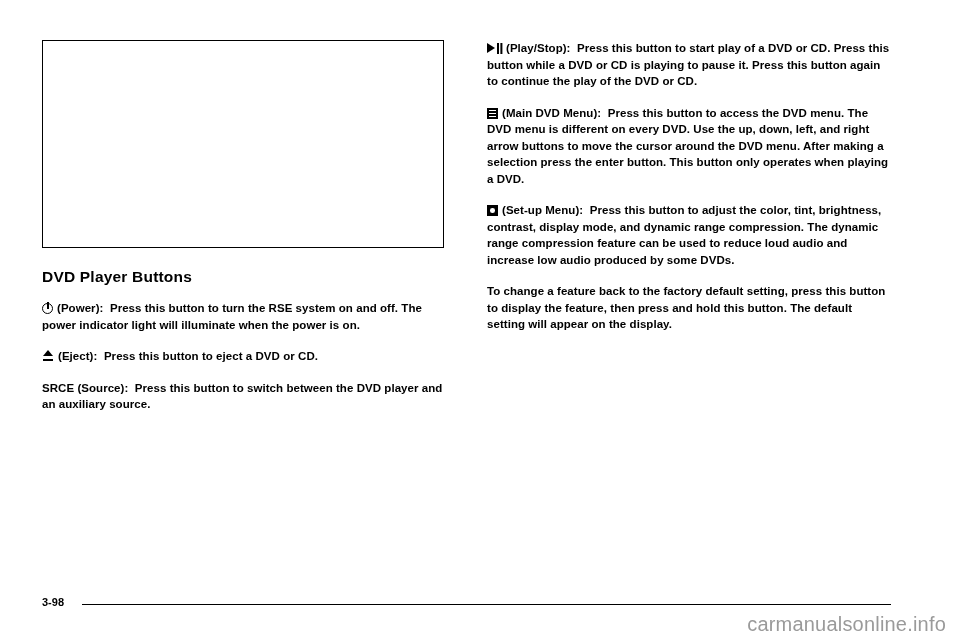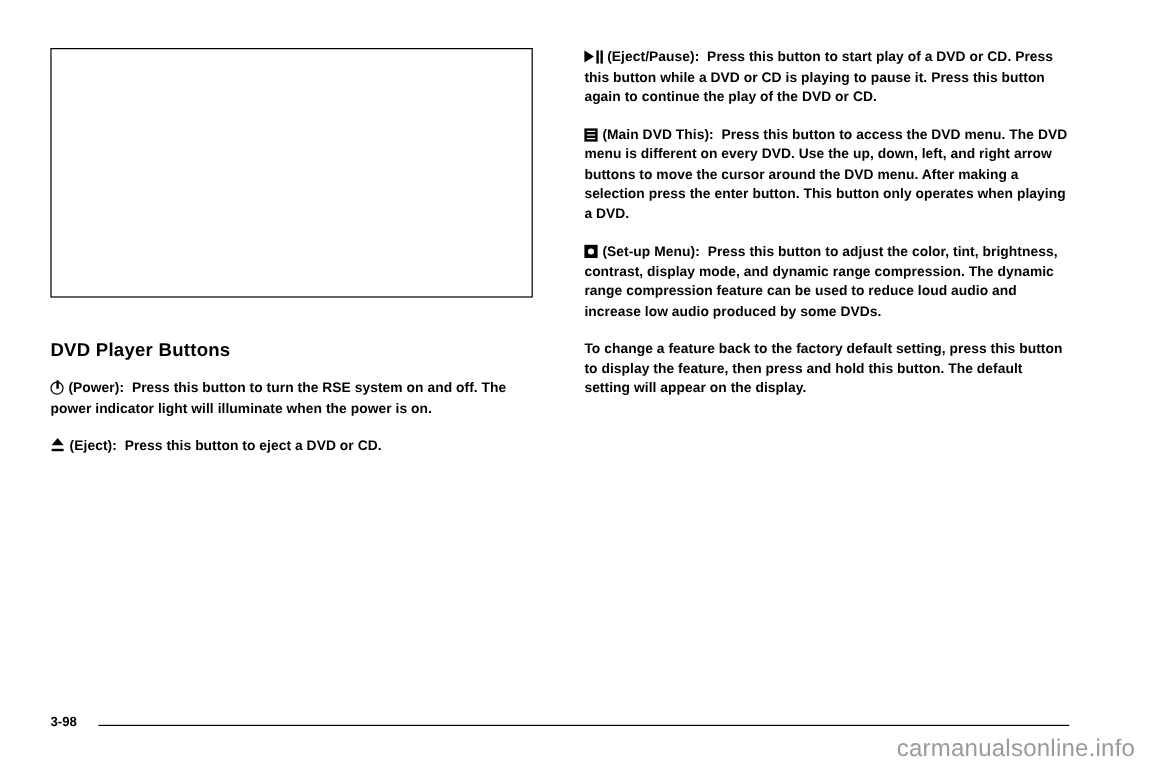--- a/index.html
+++ b/index.html
@@ -39,21 +39,21 @@
     width: 402px;
     height: 208px;
     border: 1px solid #000000;
     background: #ffffff;
     box-sizing: border-box;
   }
   h2.section-title {
     font-family: "Liberation Sans", sans-serif;
     font-size: 15.5px;
     font-weight: bold;
-    margin: 36px 0 14px 0;
+    margin: 20px 0 14px 0;
     letter-spacing: 0.2px;
   }
   p.body {
     font-family: "Liberation Sans", sans-serif;
     font-size: 11.5px;
     font-weight: bold;
     line-height: 16.5px;
     margin: 0 0 15px 0;
     text-align: left;
     letter-spacing: 0.05px;
@@ -207,32 +207,35 @@
     <h2 class="section-title">DVD Player Buttons</h2>
 
     <p class="body">
       <span class="ico ico-power"></span><span>(Power):</span>&nbsp; <span>Press this button to turn the RSE system on and off. The power indicator light will illuminate when the power is on.</span>
     </p>
 
     <p class="body">
       <span class="ico ico-eject"></span><span>(Eject):</span>&nbsp; <span>Press this button to eject a DVD or CD.</span>
     </p>
 
+    <p class="body">
+      <span>SRCE (Source):</span>&nbsp; <span>Press this button to switch between the DVD player and an auxiliary source.</span>
+    </p>
 
 
   </div>
 
   <div class="col-right">
 
     <p class="body">
-      <span class="ico ico-playpause"></span><span>(Eject/Pause):</span>&nbsp; <span>Press this button to start play of a DVD or CD. Press this button while a DVD or CD is playing to pause it. Press this button again to continue the play of the DVD or CD.</span>
-    </p>
-
-    <p class="body">
-      <span class="ico ico-menu"></span><span>(Main DVD This):</span>&nbsp; <span>Press this button to access the DVD menu. The DVD menu is different on every DVD. Use the up, down, left, and right arrow buttons to move the cursor around the DVD menu. After making a selection press the enter button. This button only operates when playing a DVD.</span>
+      <span class="ico ico-playpause"></span><span>(Play/Stop):</span>&nbsp; <span>Press this button to start play of a DVD or CD. Press this button while a DVD or CD is playing to pause it. Press this button again to continue the play of the DVD or CD.</span>
+    </p>
+
+    <p class="body">
+      <span class="ico ico-menu"></span><span>(Main DVD Menu):</span>&nbsp; <span>Press this button to access the DVD menu. The DVD menu is different on every DVD. Use the up, down, left, and right arrow buttons to move the cursor around the DVD menu. After making a selection press the enter button. This button only operates when playing a DVD.</span>
     </p>
 
     <p class="body">
       <span class="ico ico-setup"></span><span>(Set-up Menu):</span>&nbsp; <span>Press this button to adjust the color, tint, brightness, contrast, display mode, and dynamic range compression. The dynamic range compression feature can be used to reduce loud audio and increase low audio produced by some DVDs.</span>
     </p>
 
 
     <p class="body">To change a feature back to the factory default setting, press this button to display the feature, then press and hold this button. The default setting will appear on the display.</p>
 
 

